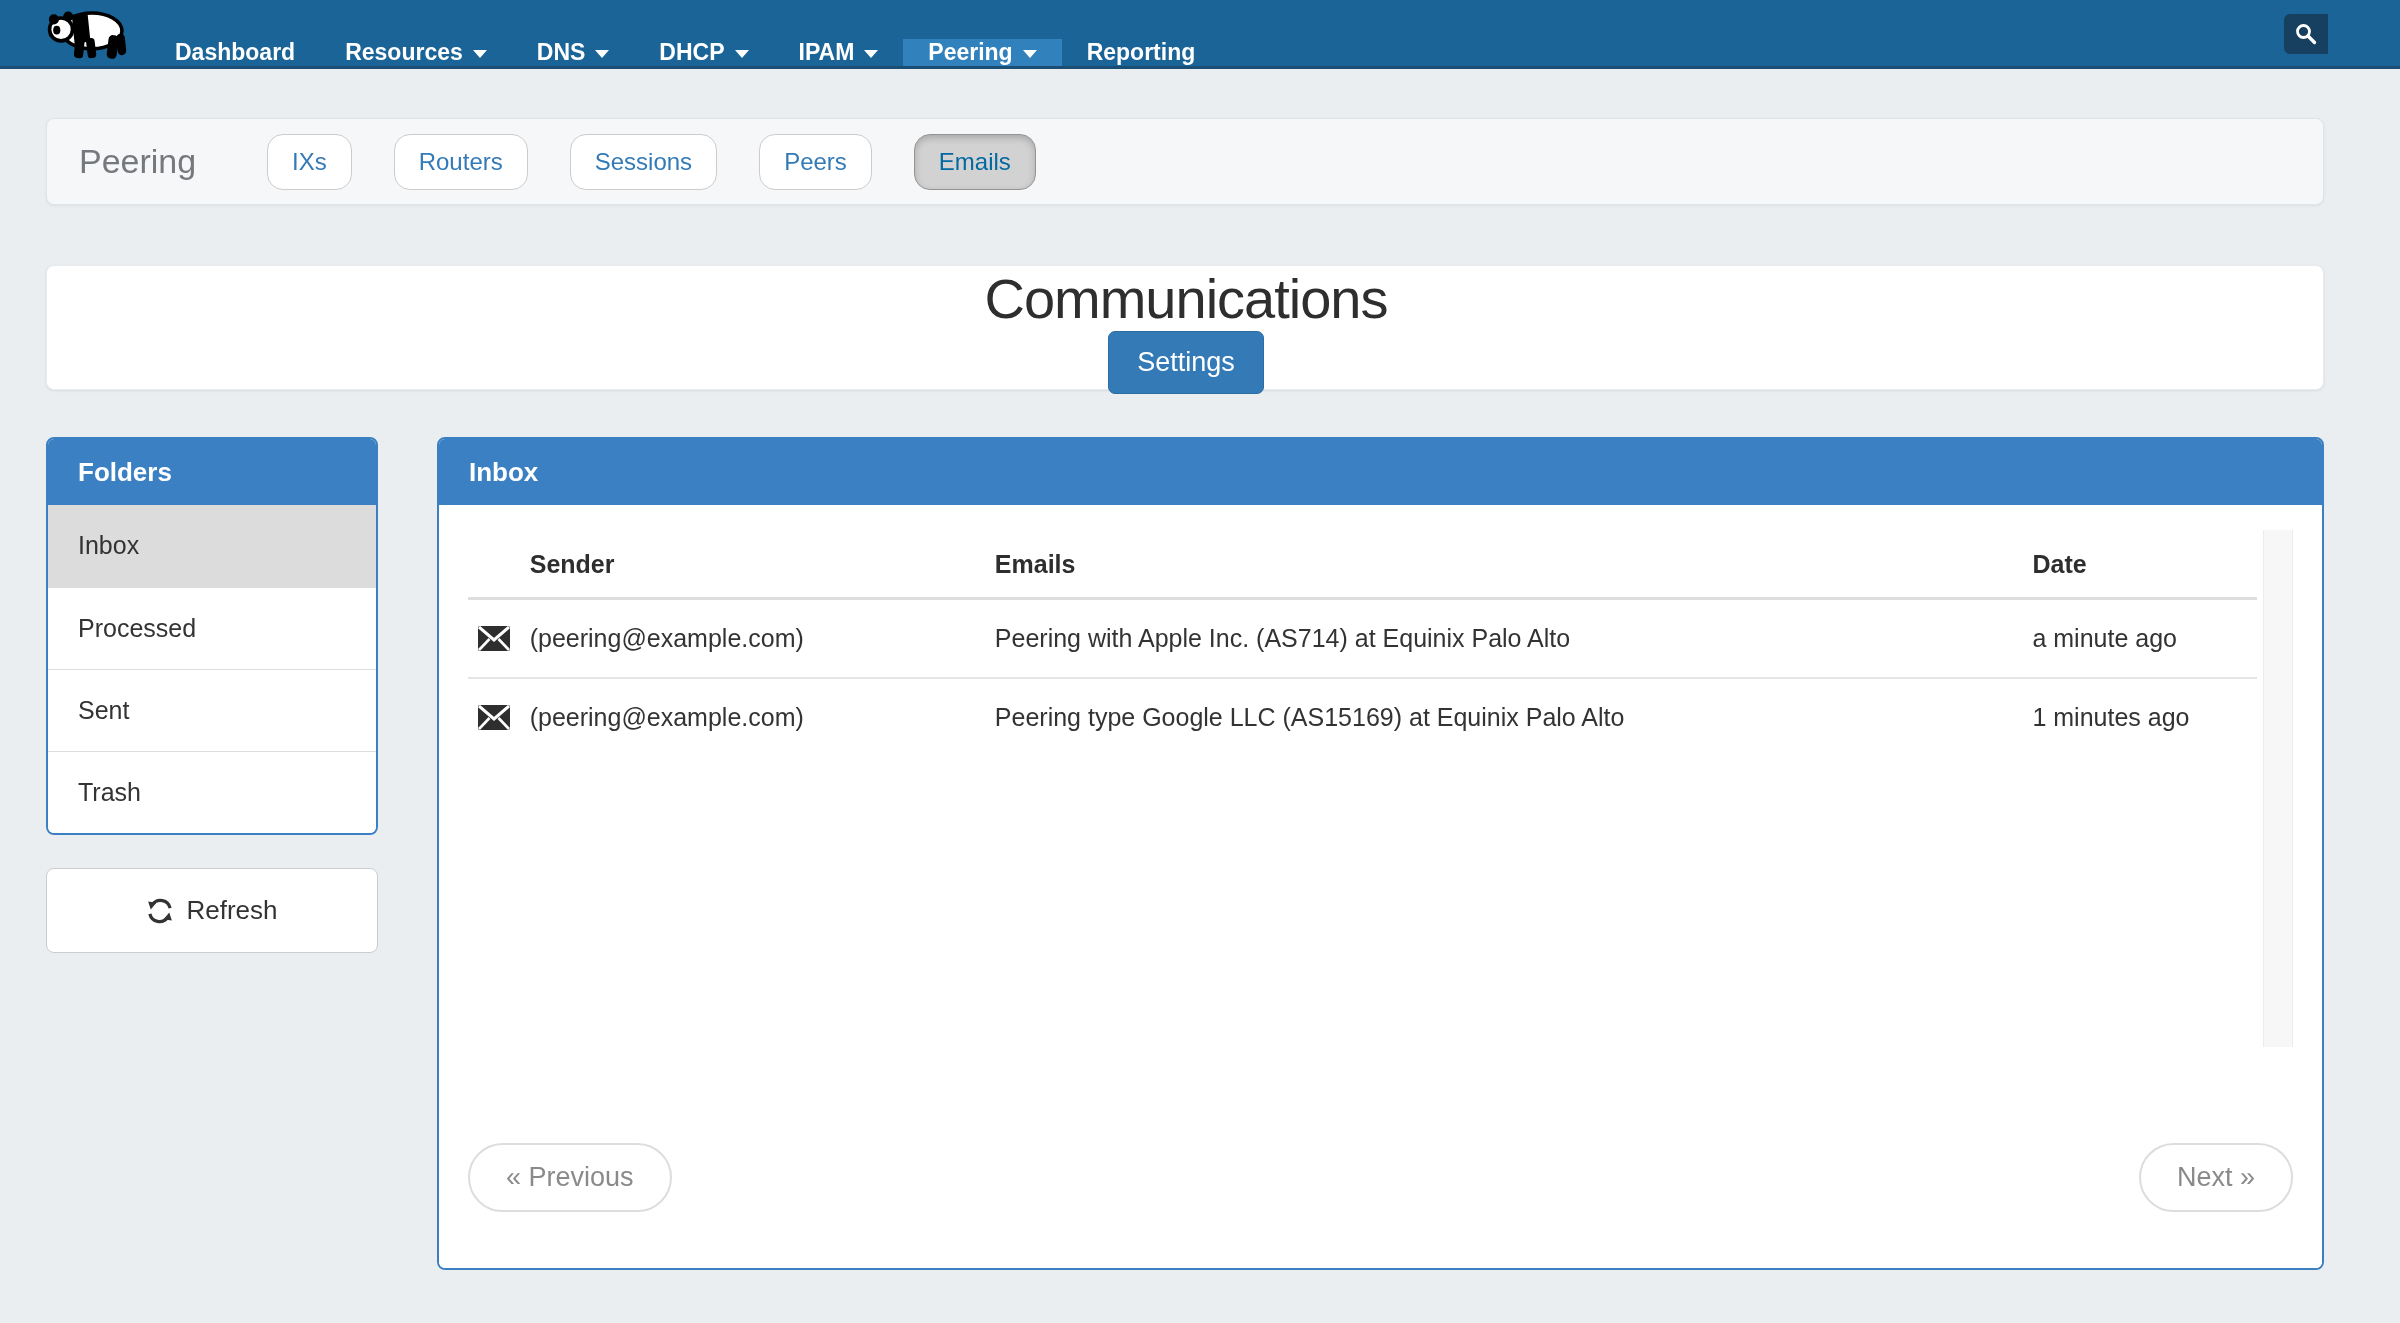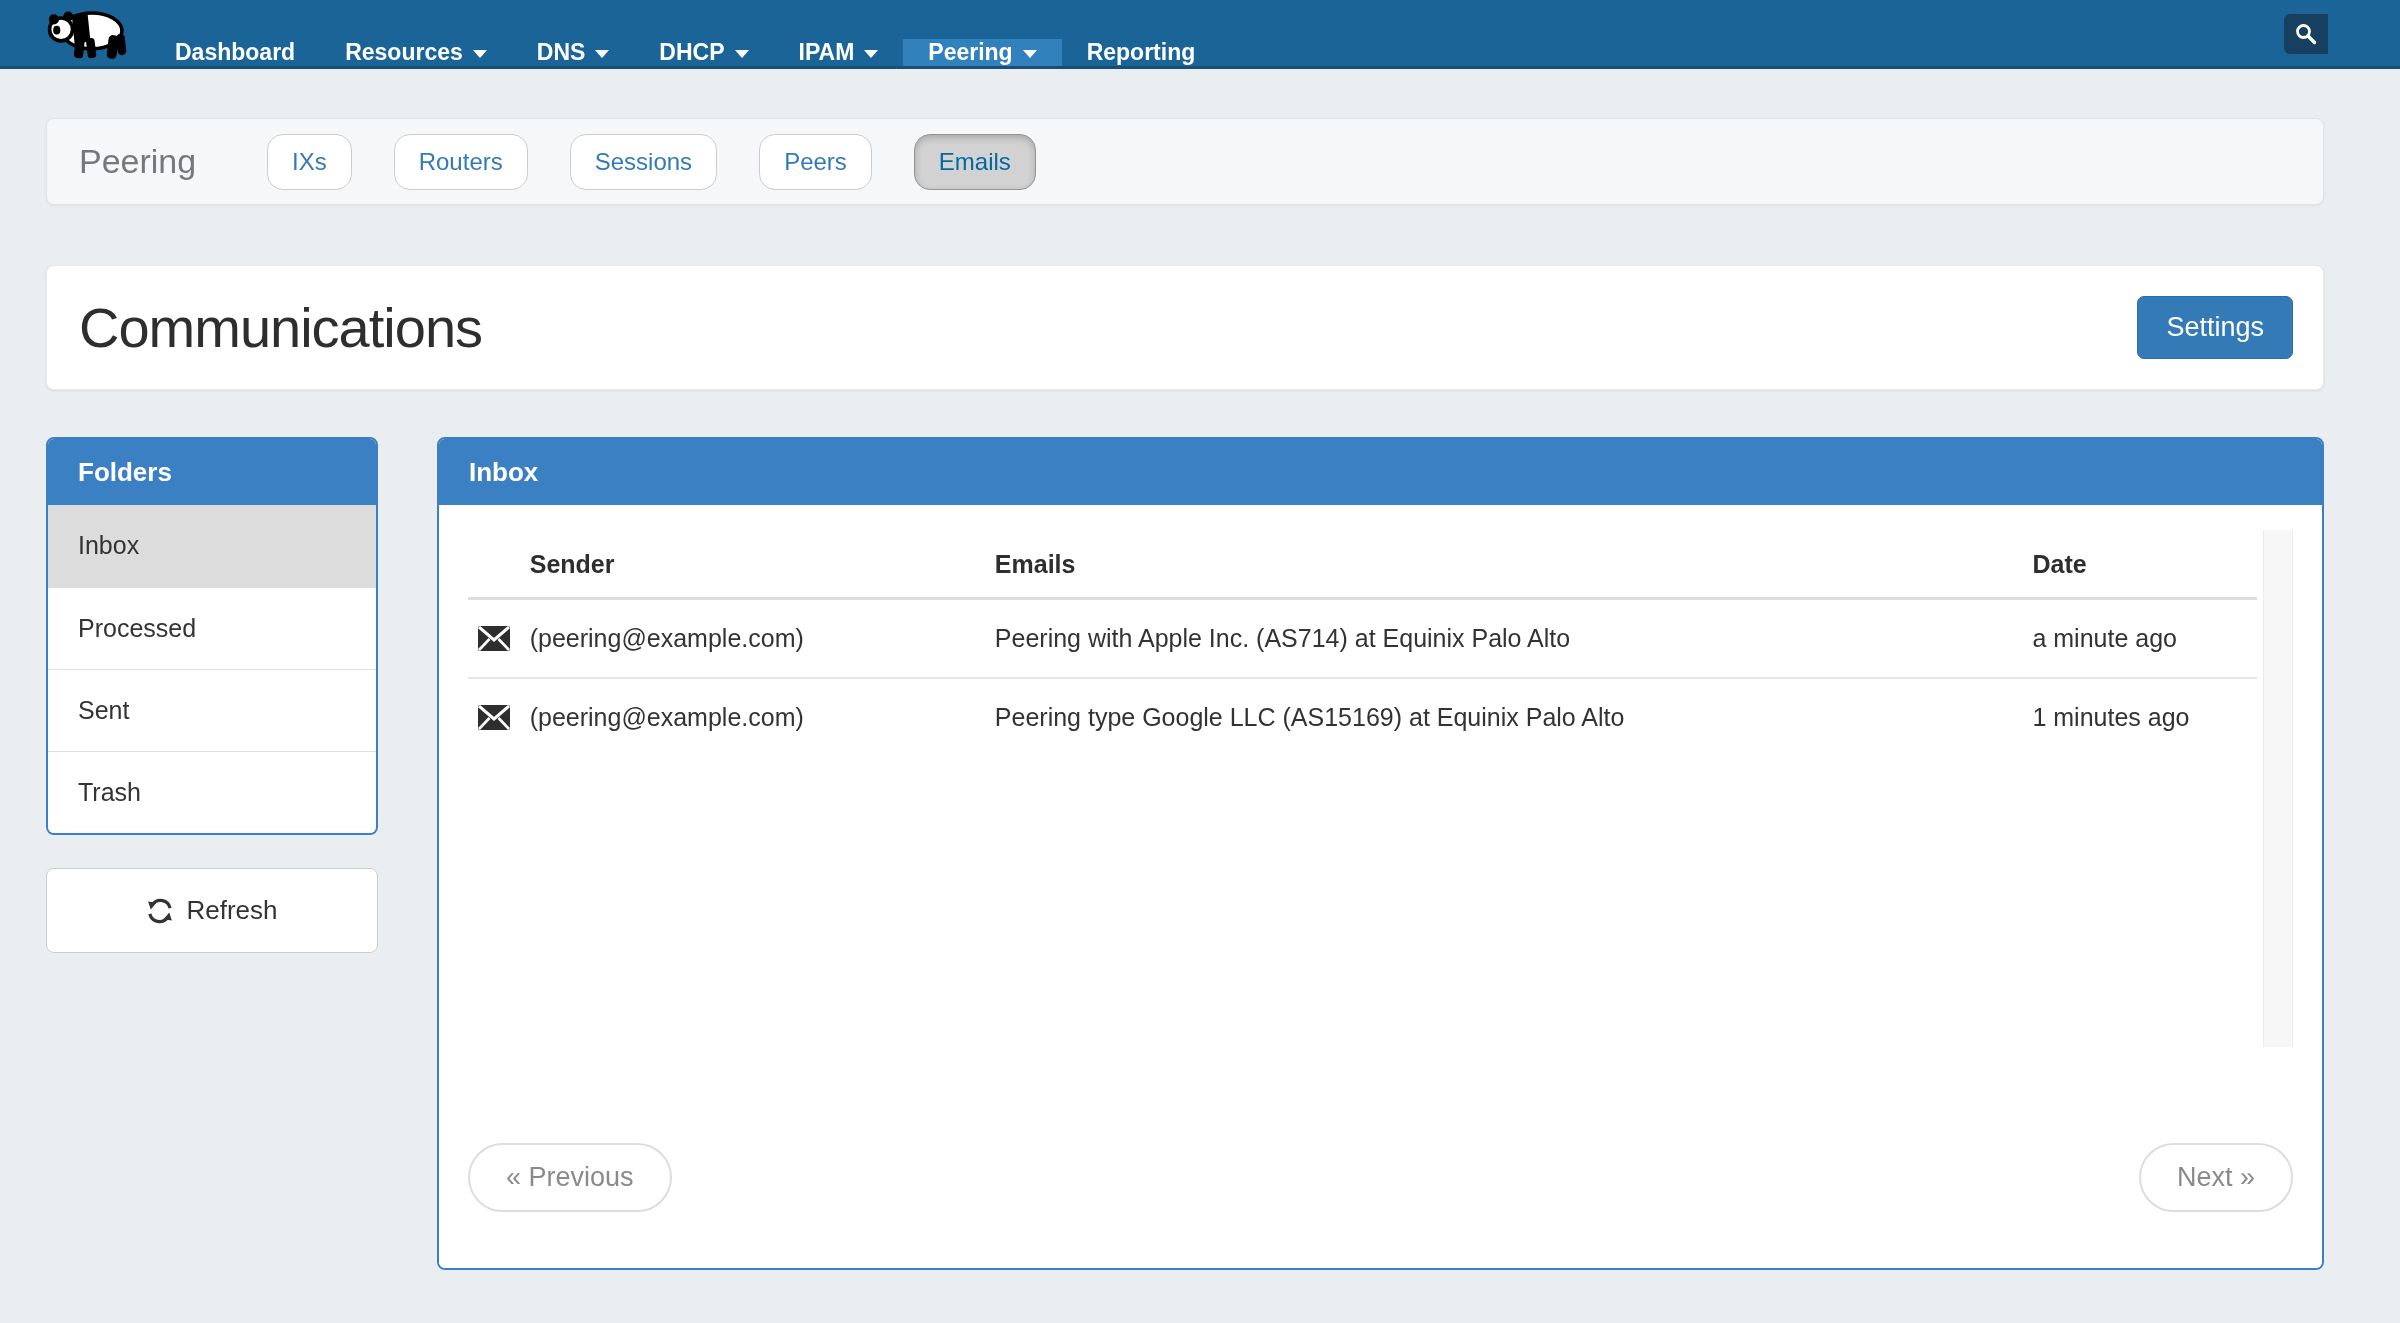--- a/index.html
+++ b/index.html
@@ -57,21 +57,21 @@
     cursor:pointer;
   }
   .tab-btn.active {
     background:#d2d2d2; border-color:#949494; color:#0369a1;
     box-shadow:inset 0 3px 7px rgba(0,0,0,.20);
   }
 
   .title-card {
     margin-top:60px; height:125px; background:#fff; border-radius:8px;
     box-shadow:0 1px 3px rgba(0,0,0,.08); border:1px solid #e8eaec;
-    display:flex; align-items:center; justify-content:space-between; padding:0 30px 0 32px;
+    display:flex; align-items:center; justify-content:space-between; padding:0 30px 0 32px;flex-direction:column;
   }
   .page-title { font-size:56px; font-weight:500; color:#2e2e2e; letter-spacing:-1px; }
   .btn-primary {
     font-family:inherit; background:#337ab7; color:#fff; border:1px solid #2e6da4;
     border-radius:7px; font-size:27px; padding:15px 28px; cursor:pointer;
   }
 
   .content-row { margin-top:47px; display:flex; align-items:flex-start; }
 
   

